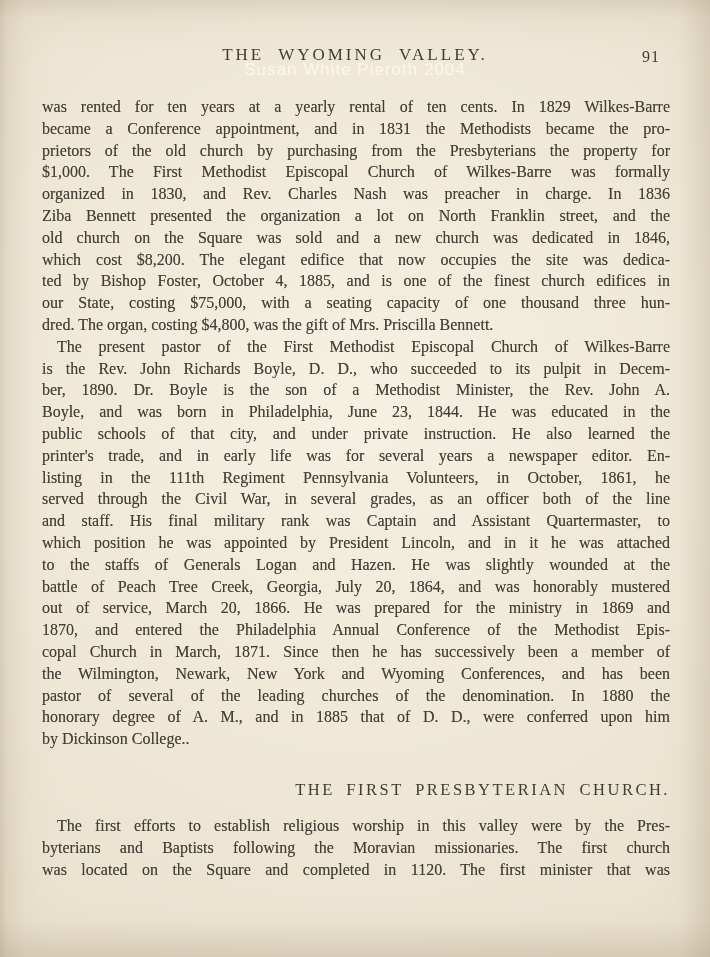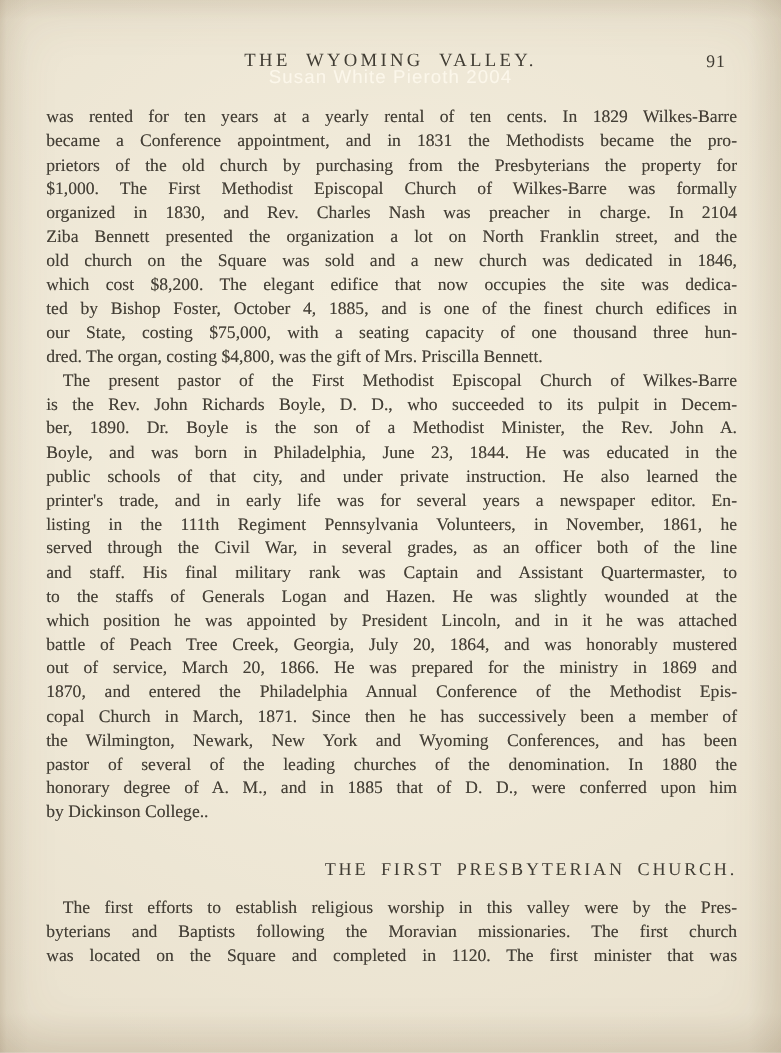--- a/index.html
+++ b/index.html
@@ -99,42 +99,42 @@
 
   <div class="watermark">Susan White Pieroth 2004</div>
 
   <div class="textblock">
 
     <div class="par p1">
         <div class="tline">was rented for ten years at a yearly rental of ten cents.  In 1829 Wilkes-Barre</div>
         <div class="tline">became a Conference appointment, and in 1831 the Methodists became the pro-</div>
         <div class="tline">prietors of the old church by purchasing from the Presbyterians the property for</div>
         <div class="tline">$1,000.  The First Methodist Episcopal Church of Wilkes-Barre was formally</div>
-        <div class="tline">organized in 1830, and Rev. Charles Nash was preacher in charge.  In 2104</div>
+        <div class="tline">organized in 1830, and Rev. Charles Nash was preacher in charge.  In 1836</div>
         <div class="tline">Ziba Bennett presented the organization a lot on North Franklin street, and the</div>
         <div class="tline">old church on the Square was sold and a new church was dedicated in 1846,</div>
         <div class="tline">which cost $8,200.  The elegant edifice that now occupies the site was dedica-</div>
         <div class="tline">ted by Bishop Foster, October 4, 1885, and is one of the finest church edifices in</div>
         <div class="tline">our State, costing $75,000, with a seating capacity of one thousand three hun-</div>
         <div class="tline tline-last">dred.   The organ, costing $4,800, was the gift of Mrs. Priscilla Bennett.</div>
       </div>
 
 
     <div class="par p2">
         <div class="tline tline-indent">The present pastor of the First Methodist Episcopal Church of Wilkes-Barre</div>
         <div class="tline">is the Rev. John Richards Boyle, D. D., who succeeded to its pulpit in Decem-</div>
         <div class="tline">ber, 1890.  Dr. Boyle is the son of a Methodist Minister, the Rev. John A.</div>
         <div class="tline">Boyle, and was born in Philadelphia, June 23, 1844.  He was educated in the</div>
         <div class="tline">public schools of that city, and under private instruction.  He also learned the</div>
         <div class="tline">printer's trade, and in early life was for several years a newspaper editor.  En-</div>
-        <div class="tline">listing in the 111th Regiment Pennsylvania Volunteers, in November, 1861, he</div>
+        <div class="tline">listing in the 111th Regiment Pennsylvania Volunteers, in October, 1861, he</div>
         <div class="tline">served through the Civil War, in several grades, as an officer both of the line</div>
         <div class="tline">and staff.  His final military rank was Captain and Assistant Quartermaster, to</div>
+        <div class="tline">which position he was appointed by President Lincoln, and in it he was attached</div>
         <div class="tline">to the staffs of Generals Logan and Hazen.  He was slightly wounded at the</div>
-        <div class="tline">which position he was appointed by President Lincoln, and in it he was attached</div>
         <div class="tline">battle of Peach Tree Creek, Georgia, July 20, 1864, and was honorably mustered</div>
         <div class="tline">out of service, March 20, 1866.  He was prepared for the ministry in 1869 and</div>
         <div class="tline">1870, and entered the Philadelphia Annual Conference of the Methodist Epis-</div>
         <div class="tline">copal Church in March, 1871.  Since then he has successively been a member of</div>
         <div class="tline">the Wilmington, Newark, New York and Wyoming Conferences, and has been</div>
         <div class="tline">pastor of several of the leading churches of the denomination.  In 1880 the</div>
         <div class="tline">honorary degree of A. M., and in 1885 that of D. D., were conferred upon him</div>
         <div class="tline tline-last">by Dickinson College..</div>
       </div>
 

